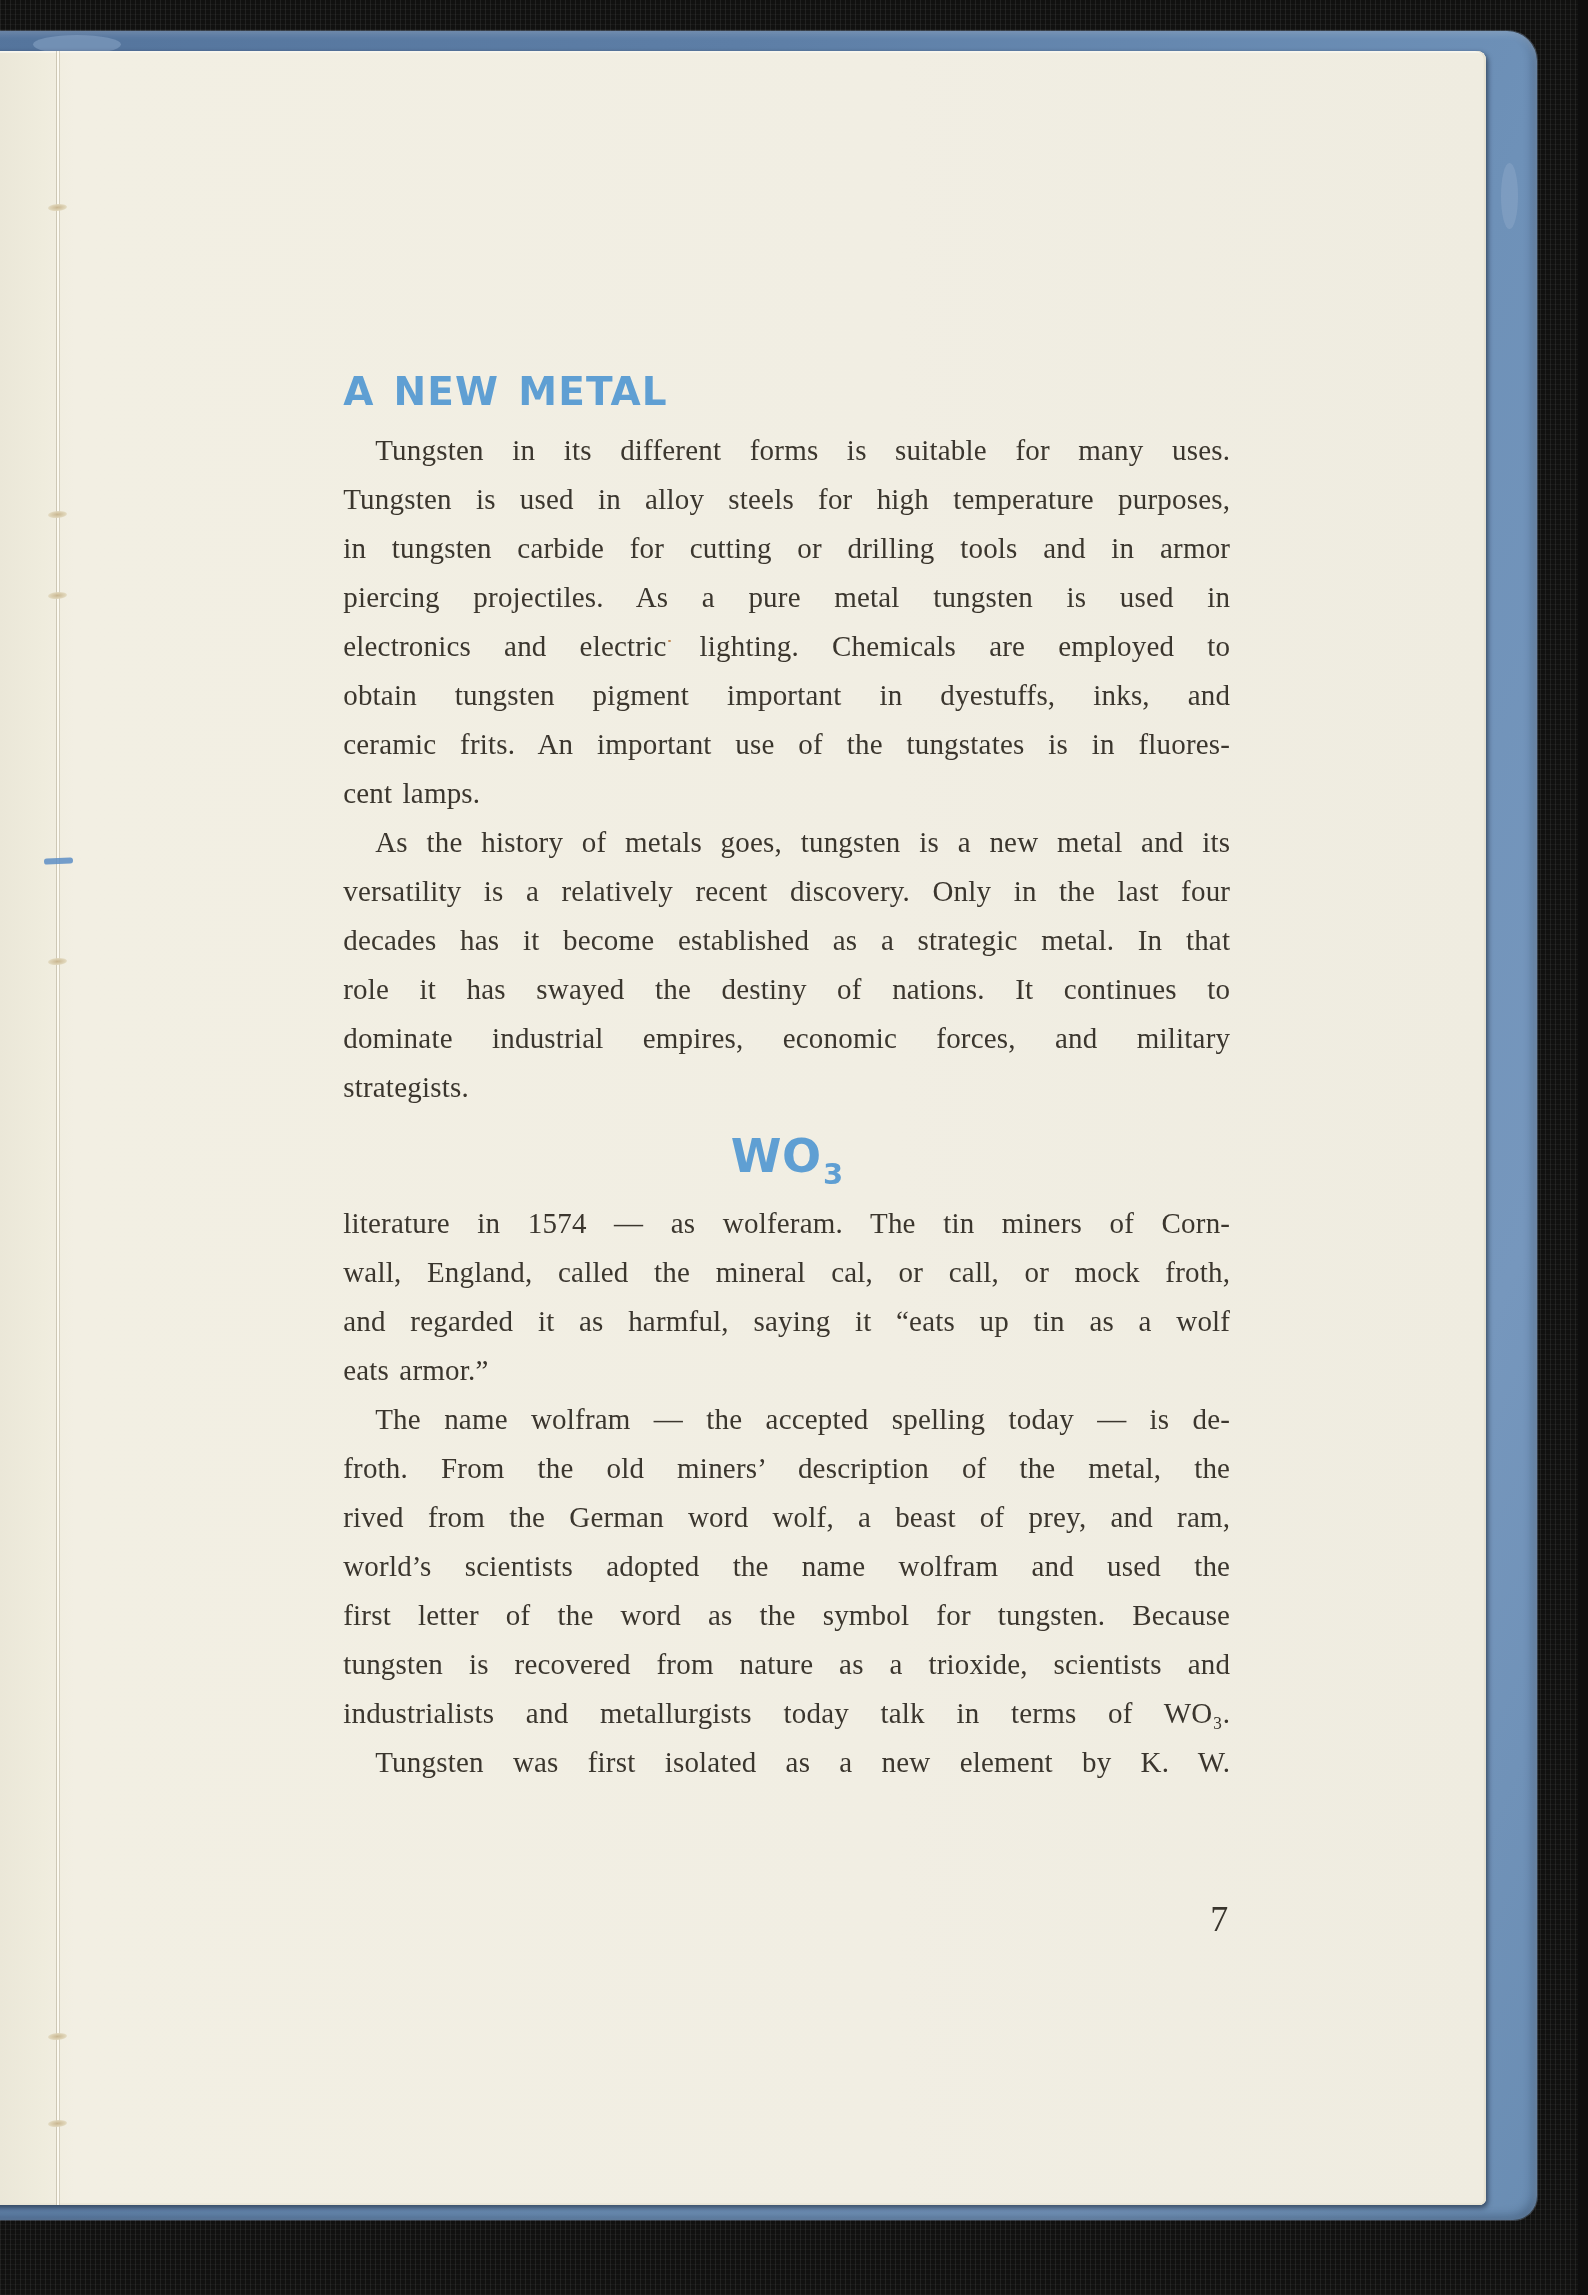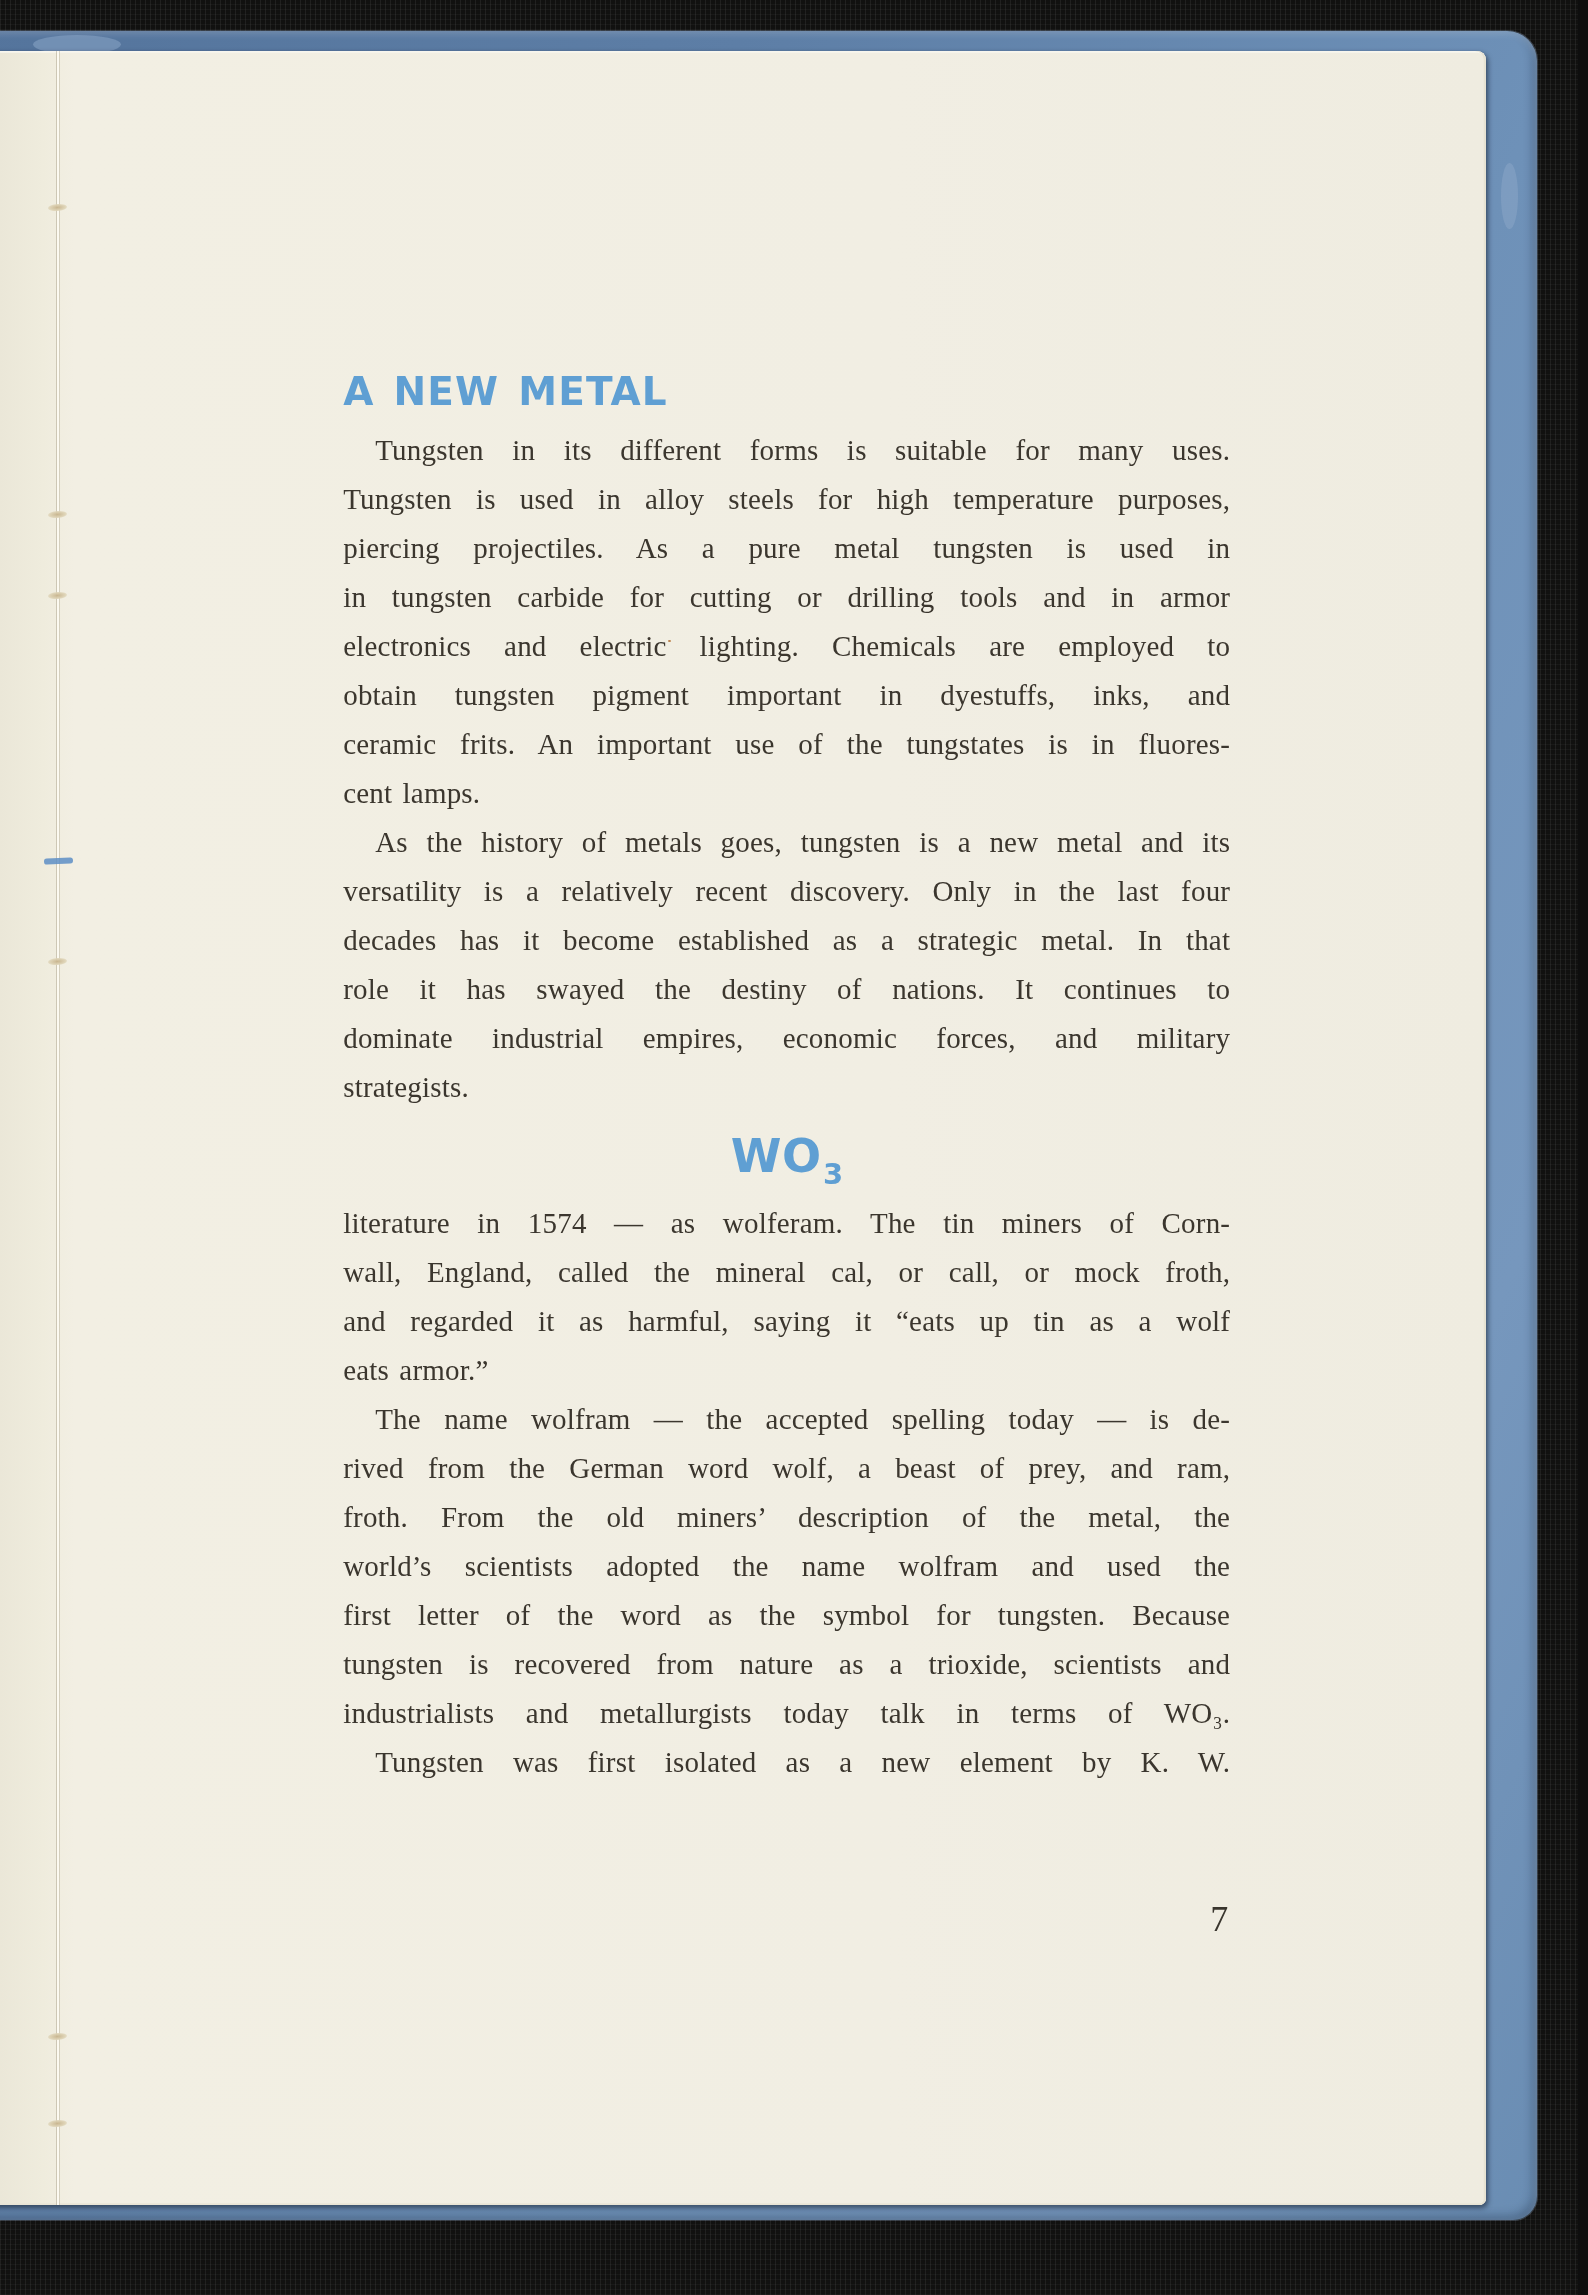--- a/index.html
+++ b/index.html
@@ -70,22 +70,22 @@
 
     <div class="bluedash"></div>
     <div class="speck" style="left:677px;top:589px;"></div>
 
     <div class="h1">A NEW METAL</div>
 
     <div class="textblock blockA">
         <div>
           <div class="line indent">Tungsten in its different forms is suitable for many uses.</div>
           <div class="line">Tungsten is used in alloy steels for high temperature purposes,</div>
+          <div class="line">in tungsten carbide for cutting or drilling tools and in armor</div>
           <div class="line">piercing projectiles. As a pure metal tungsten is used in</div>
-          <div class="line">in tungsten carbide for cutting or drilling tools and in armor</div>
           <div class="line">electronics and electric lighting. Chemicals are employed to</div>
           <div class="line">obtain tungsten pigment important in dyestuffs, inks, and</div>
           <div class="line">ceramic frits. An important use of the tungstates is in fluores-</div>
           <div class="line endline">cent lamps.</div>
         </div>
         <div>
           <div class="line indent">As the history of metals goes, tungsten is a new metal and its</div>
           <div class="line">versatility is a relatively recent discovery. Only in the last four</div>
           <div class="line">decades has it become established as a strategic metal. In that</div>
           <div class="line">role it has swayed the destiny of nations. It continues to</div>
@@ -98,22 +98,22 @@
 
     <div class="textblock blockB">
         <div>
           <div class="line">literature in 1574 — as wolferam. The tin miners of Corn-</div>
           <div class="line">wall, England, called the mineral cal, or call, or mock froth,</div>
           <div class="line">and regarded it as harmful, saying it “eats up tin as a wolf</div>
           <div class="line endline">eats armor.”</div>
         </div>
         <div>
           <div class="line indent">The name wolfram — the accepted spelling today — is de-</div>
+          <div class="line">froth. From the old miners’ description of the metal, the</div>
           <div class="line">rived from the German word wolf, a beast of prey, and ram,</div>
-          <div class="line">froth. From the old miners’ description of the metal, the</div>
           <div class="line">world’s scientists adopted the name wolfram and used the</div>
           <div class="line">first letter of the word as the symbol for tungsten. Because</div>
           <div class="line">tungsten is recovered from nature as a trioxide, scientists and</div>
           <div class="line">industrialists and metallurgists today talk in terms of WO₃.</div>
         </div>
         <div>
           <div class="line indent">Tungsten was first isolated as a new element by K. W.</div>
         </div>
       </div>
 

